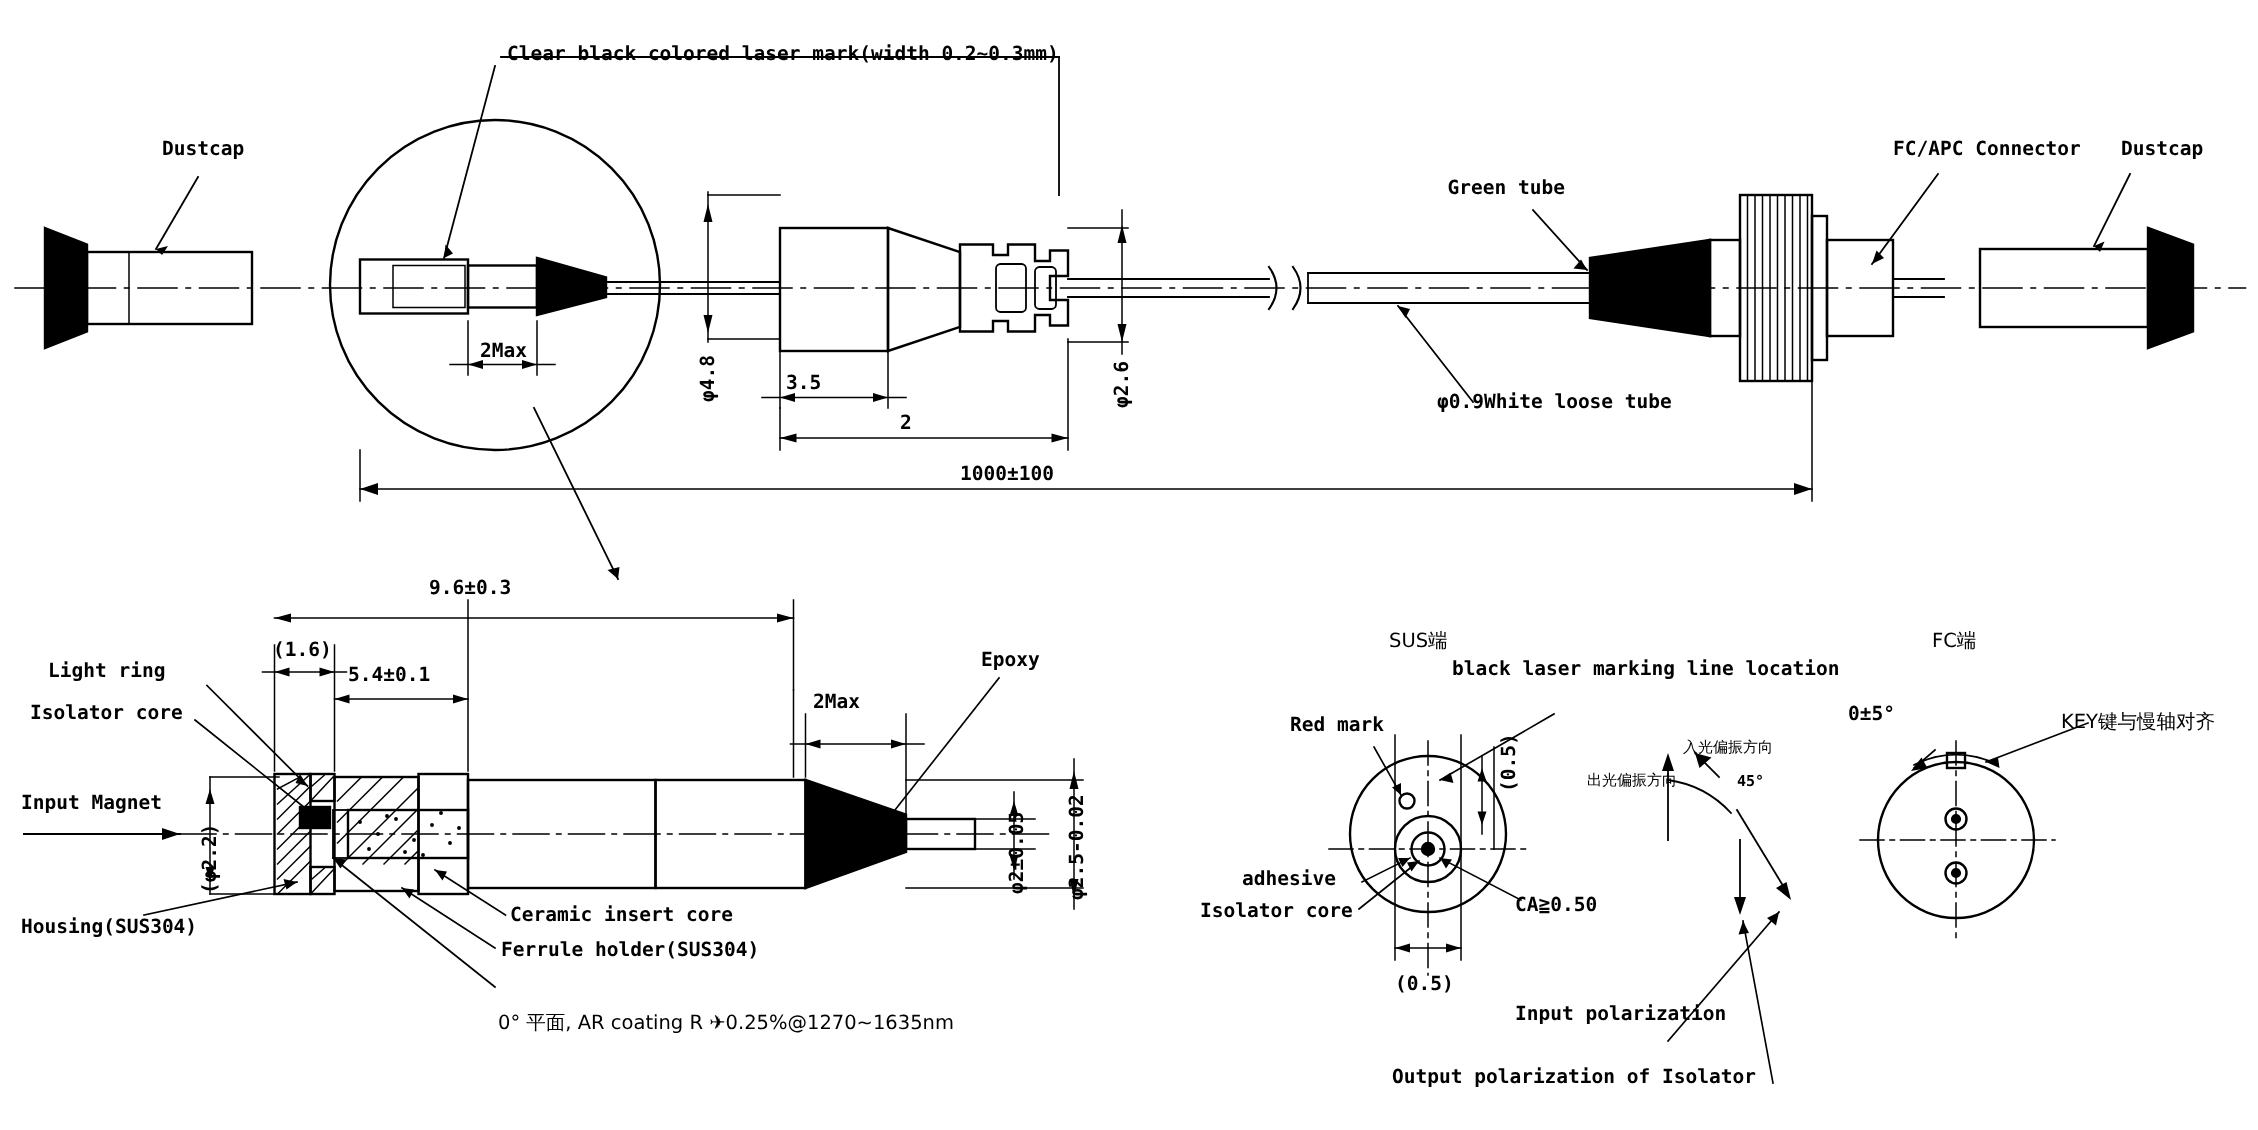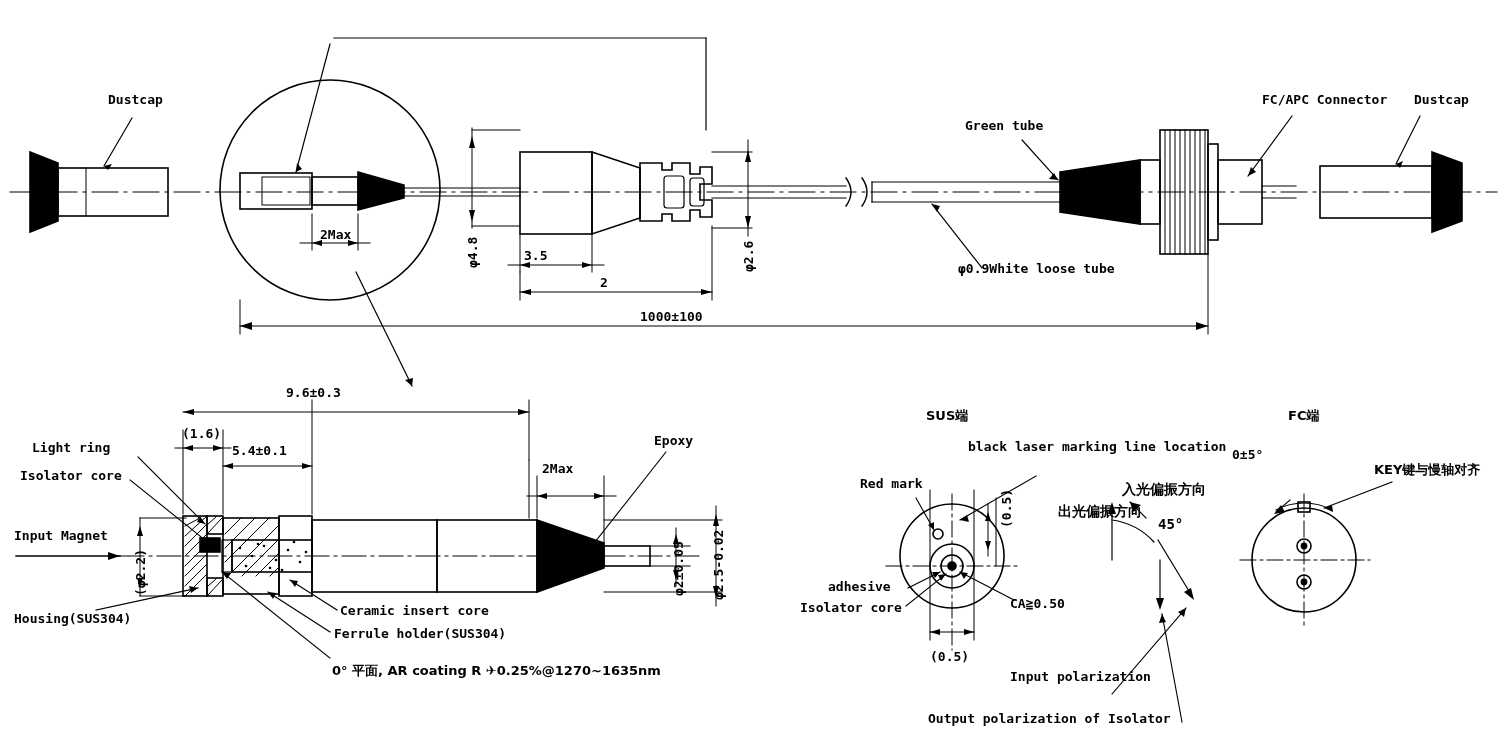--- a/index.html
+++ b/index.html
@@ -1,22 +1,22 @@
 <!DOCTYPE html>
 <html><head>
 <meta charset="utf-8">
 <style>
   html,body{margin:0;padding:0;background:#ffffff;}
   body{width:1505px;height:753px;position:relative;overflow:hidden;
        font-family:"DejaVu Sans Mono","Liberation Mono",monospace;color:#000;}
   .stage{position:absolute;left:0;top:0;width:1505px;height:753px;}
   .lbl{position:absolute;font-size:13px;font-weight:bold;white-space:nowrap;
        letter-spacing:0px;line-height:1;}
-  .lbl.xs{font-size:14px;}
-  .lbl.cn{font-family:"DejaVu Sans","Liberation Sans",sans-serif;font-weight:bold;}
+  .lbl.xs{font-size:10px;}
+  .lbl.cn{font-family:"DejaVu Sans","Liberation Sans",sans-serif;font-weight:normal;margin-top:12px;}
   .rot90{transform:rotate(-90deg);transform-origin:left top;}
   svg{position:absolute;left:0;top:0;}
 </style>
 </head>
 <body>
 
 <div class="stage">
 
 <svg width="1505" height="753" viewBox="0 0 1505 753">
   <g fill="none" stroke="#000" stroke-width="1.6" stroke-linejoin="miter" stroke-linecap="square">
@@ -306,20 +306,21 @@
   <path d="M1276,510 a60,60 0 0 1 56,0" stroke-width="1.1"></path>
   <line x1="1290" y1="500" x2="1276" y2="512" stroke-width="1.1"></line>
   <path d="M1274,514 l11,-2 l-4,-7 z" fill="#000" stroke="none"></path>
   <path d="M1392,482 L1324,508" stroke-width="1.1"></path>
   <path d="M1324,508 l8,-3 l1,7 z" fill="#000" stroke="none"></path>
 
   </g>
 </svg>
 
 <div class="lbl" style="left:108px;top:93px">Dustcap</div>
+<div class="lbl" style="left:338px;top:30px">Clear black colored laser mark(width 0.2~0.3mm)</div>
 <div class="lbl" style="left:965px;top:119px">Green tube</div>
 <div class="lbl" style="left:1262px;top:93px">FC/APC Connector</div>
 <div class="lbl" style="left:1414px;top:93px">Dustcap</div>
 <div class="lbl" style="left:958px;top:262px">φ0.9White  loose tube</div>
 
 <div class="lbl" style="left:320px;top:228px">2Max</div>
 <div class="lbl rot90" style="left:466px;top:268px">φ4.8</div>
 <div class="lbl" style="left:524px;top:249px">3.5</div>
 <div class="lbl" style="left:600px;top:276px">2</div>
 <div class="lbl rot90" style="left:742px;top:272px">φ2.6</div>
@@ -351,16 +352,16 @@
 <div class="lbl rot90" style="left:1000px;top:528px">(0.5)</div>
 <div class="lbl" style="left:930px;top:650px">(0.5)</div>
 
 <div class="lbl cn xs" style="left:1122px;top:482px">入光偏振方向</div>
 <div class="lbl cn xs" style="left:1058px;top:504px">出光偏振方向</div>
 <div class="lbl xs" style="left:1158px;top:517px">45°</div>
 <div class="lbl" style="left:1010px;top:670px">Input polarization</div>
 <div class="lbl" style="left:928px;top:712px">Output polarization of Isolator</div>
 
 <div class="lbl cn" style="left:1288px;top:409px">FC端</div>
-<div class="lbl" style="left:1232px;top:448px">0±5°</div>
+<div class="lbl" style="left:1232px;top:470px">0±5°</div>
 <div class="lbl cn" style="left:1374px;top:463px">KEY键与慢轴对齐</div>
 
 </div>
 
 </body></html>

